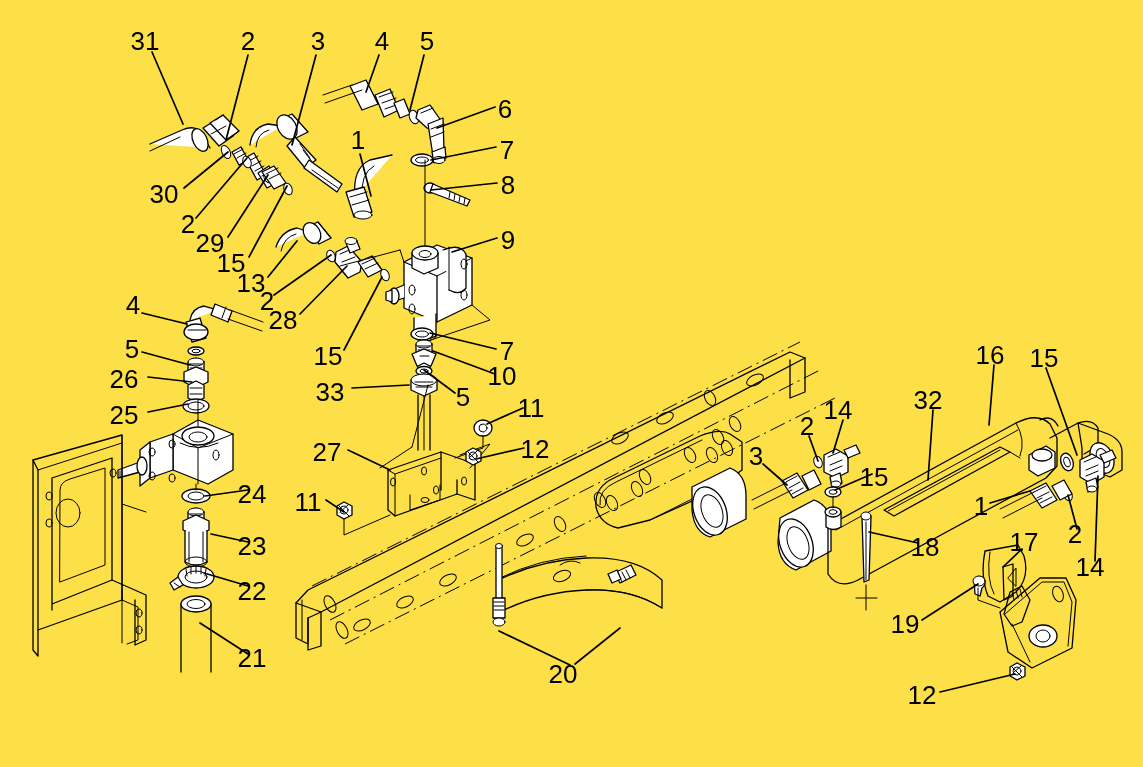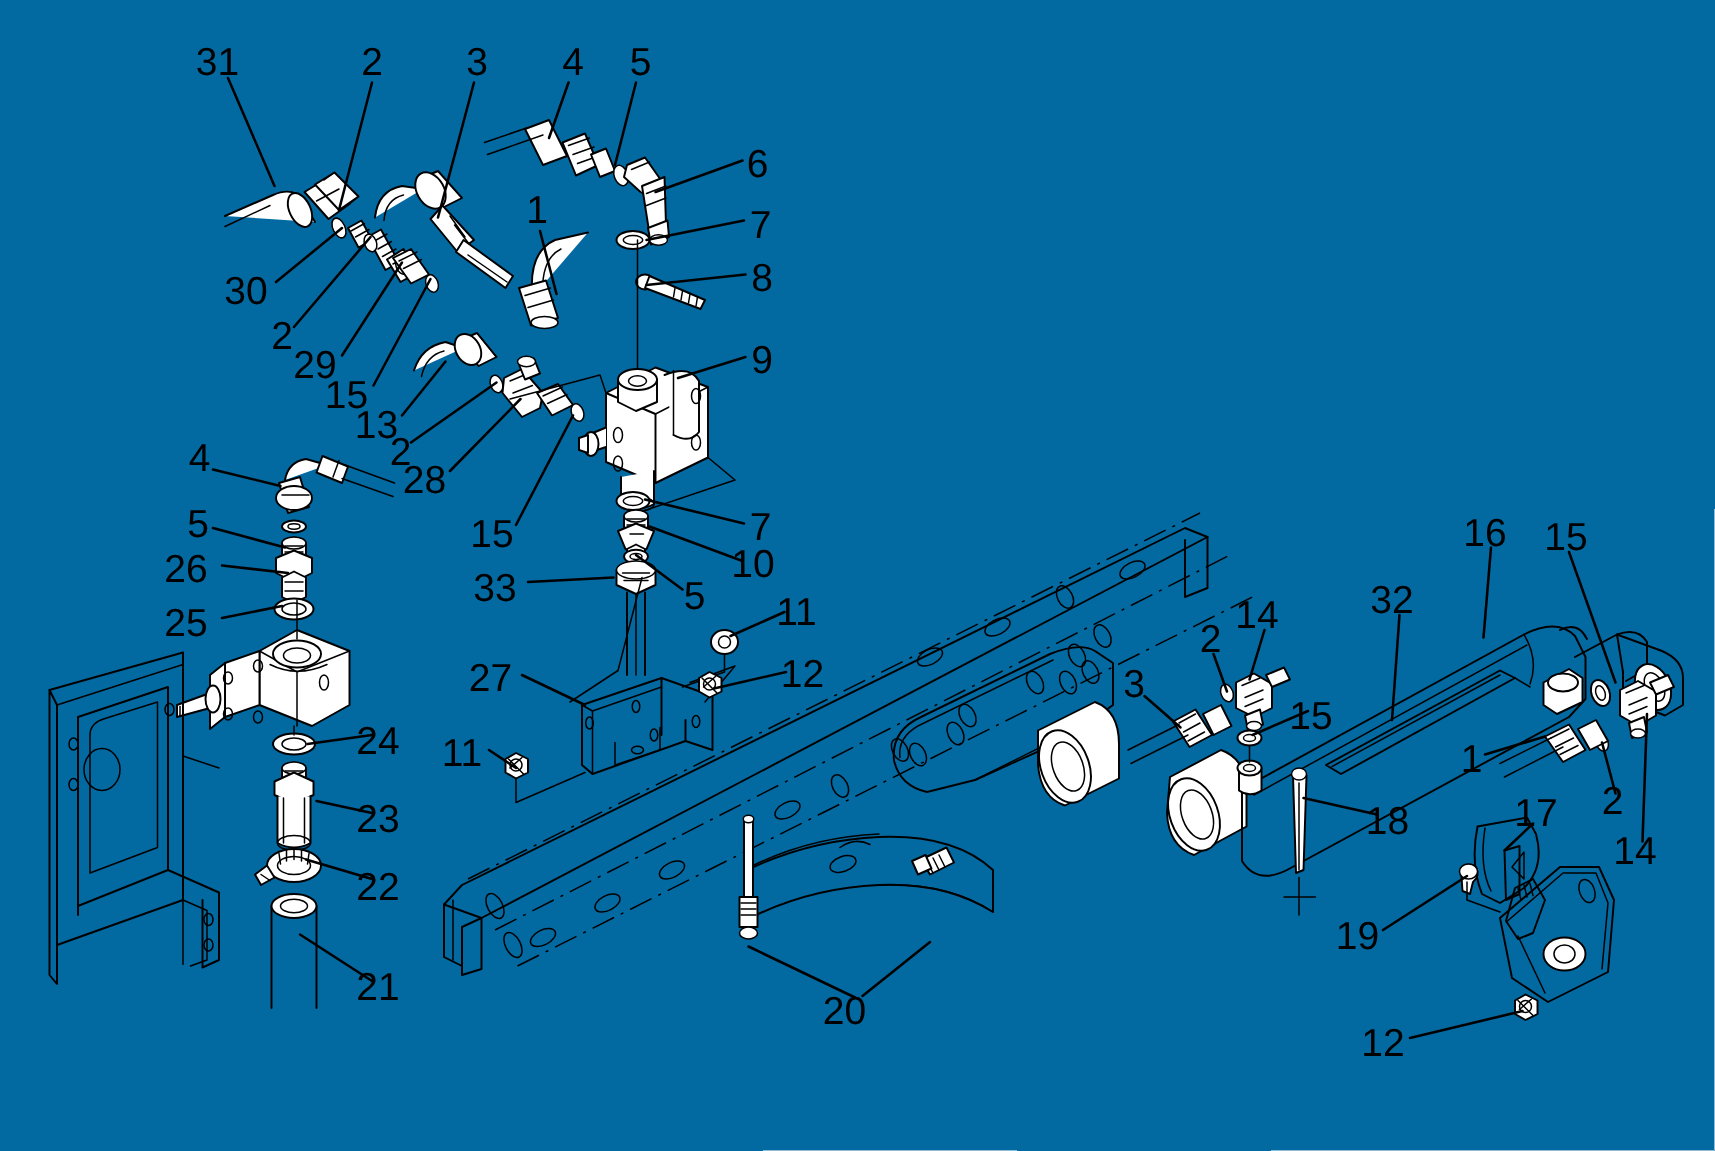--- a/index.html
+++ b/index.html
@@ -1,18 +1,18 @@
 <!DOCTYPE html>
 <html><head>
 <meta charset="utf-8">
 <title>Hydraulic Parts Diagram</title>
 <style>
   html,body{margin:0;padding:0;background:#ffffff;}
   body{font-family:"Liberation Sans", sans-serif;}
-  #stage{position:relative;width:1143px;height:767px;background:#0369a1;overflow:hidden;}
+  #stage{position:relative;width:1143px;height:767px;background:#fde047;overflow:hidden;}
   #svgroot{position:absolute;left:0;top:0;width:1143px;height:767px;}
   text{user-select:none;}
 </style>
 </head>
 <body>
 
 <div id="stage">
 <svg id="svgroot" viewBox="0 0 1143 767" xmlns="http://www.w3.org/2000/svg">
   <defs>
     <style>

